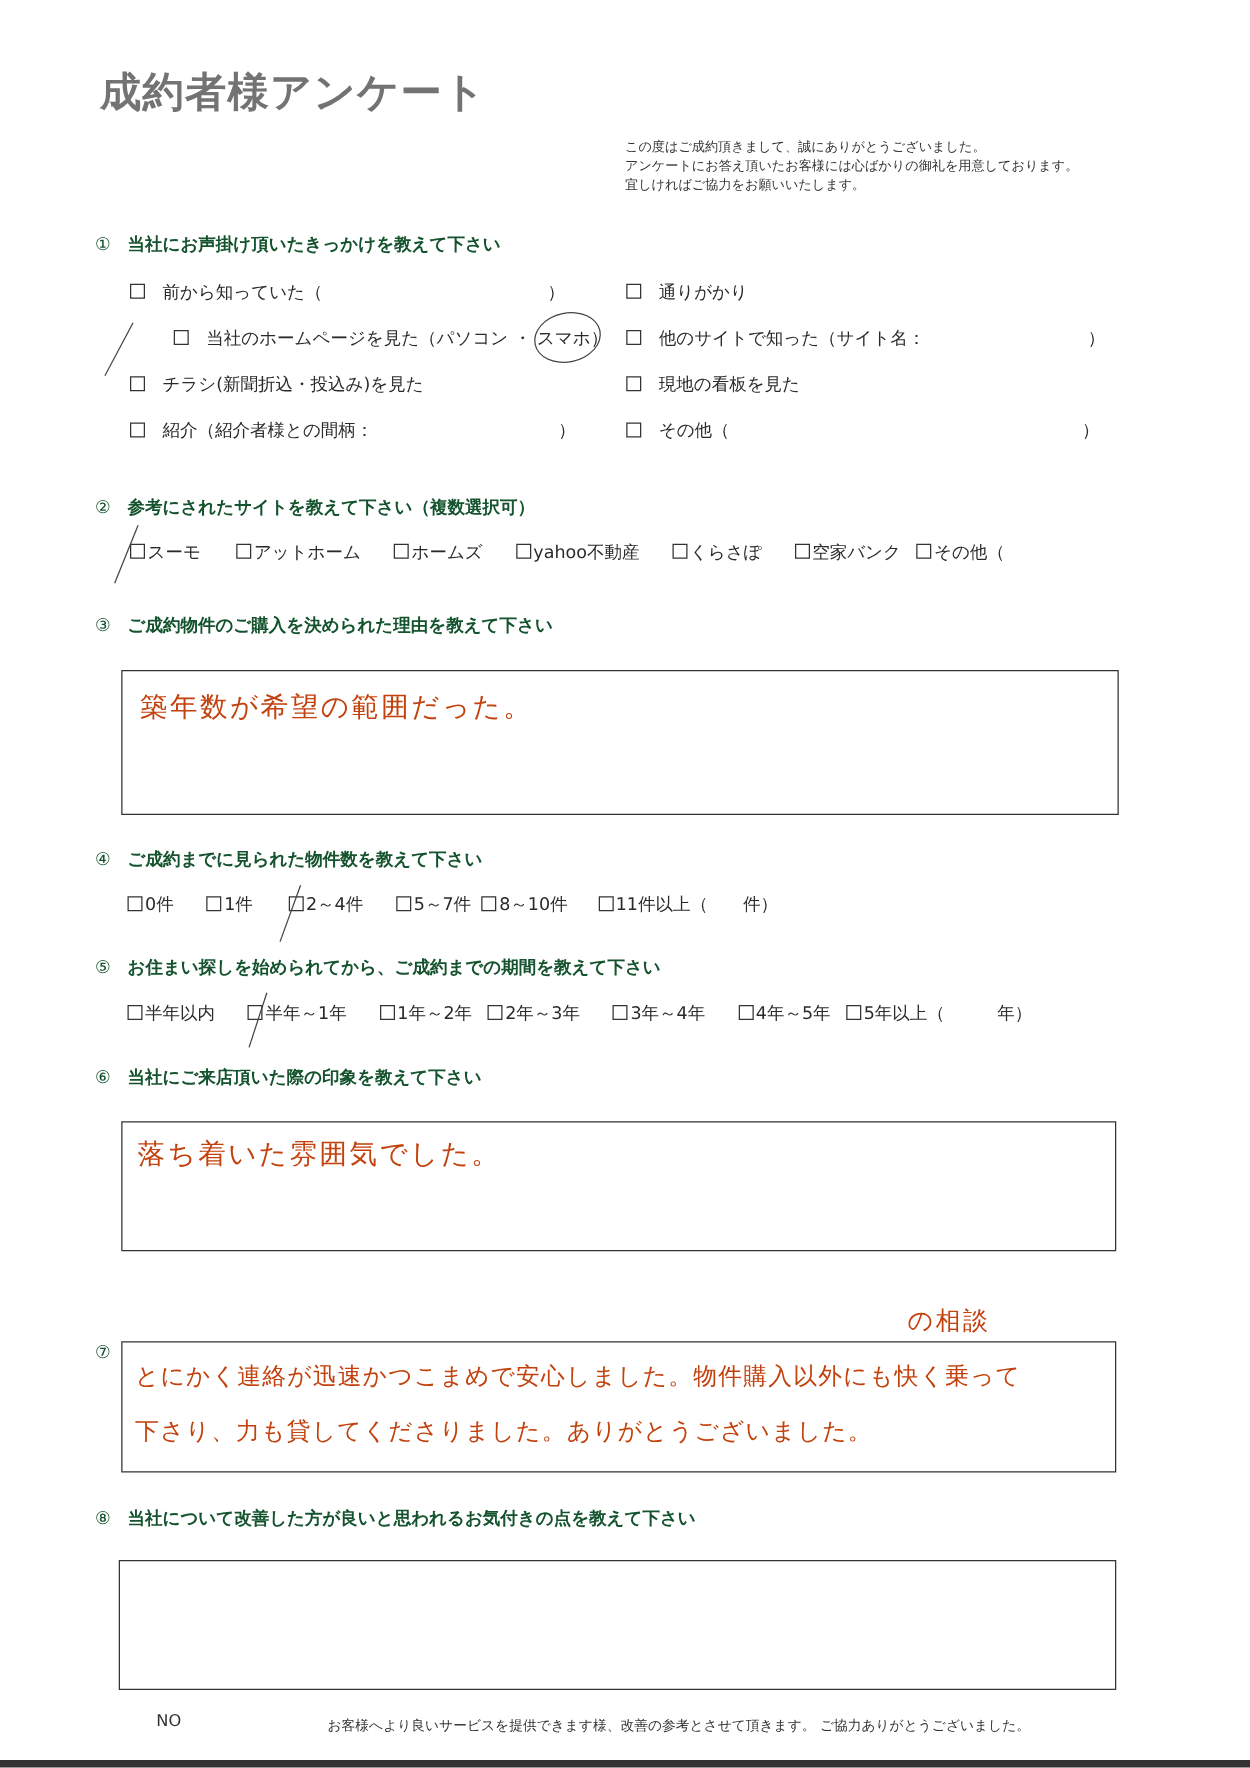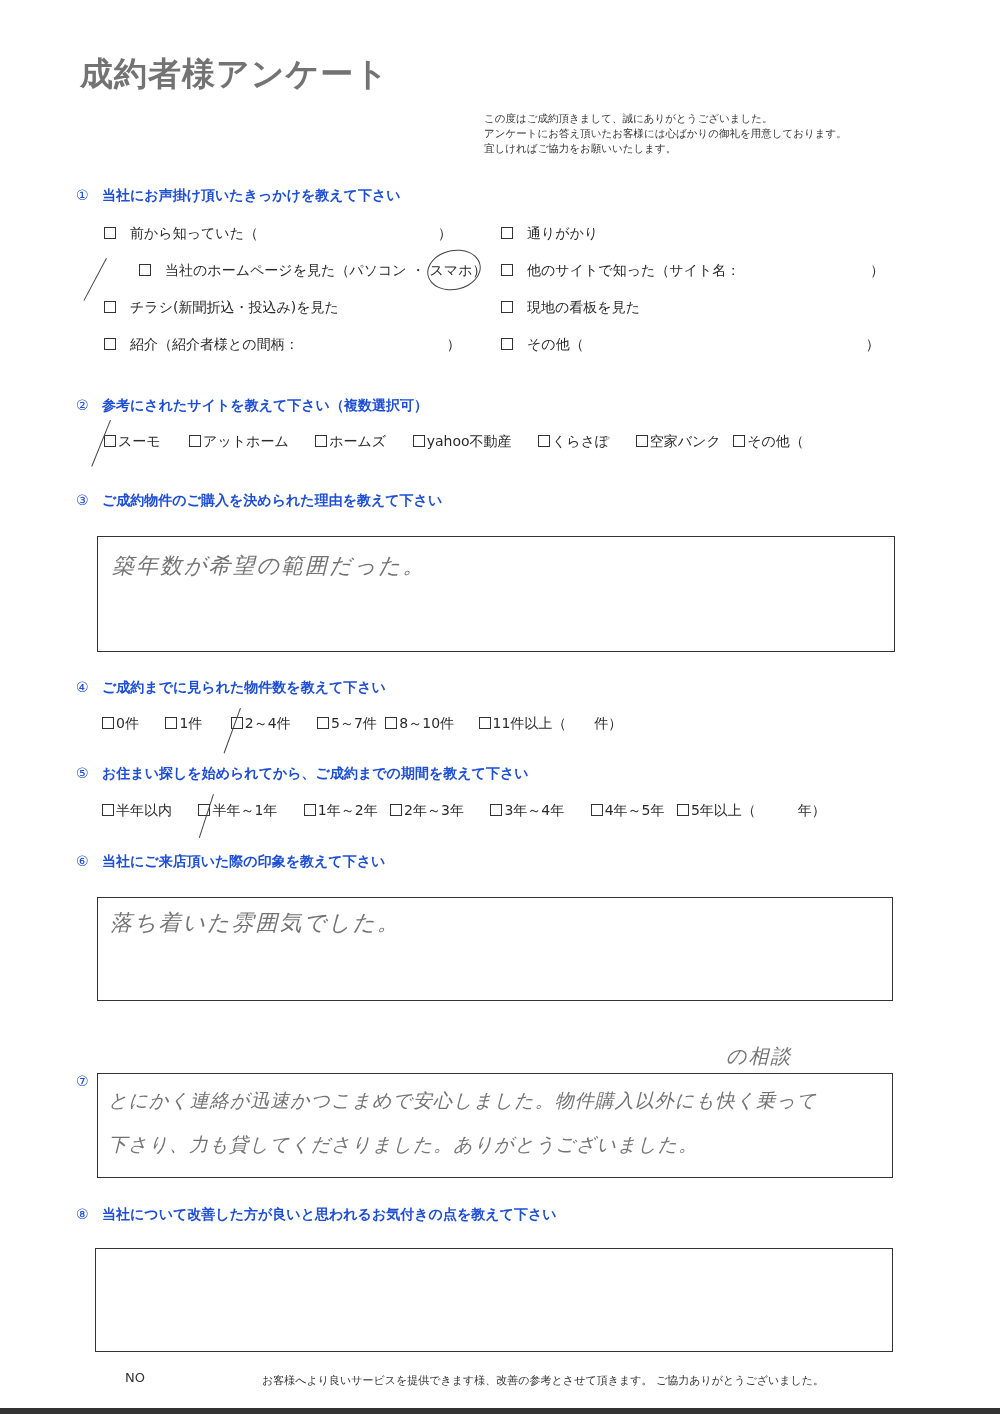--- a/index.html
+++ b/index.html
@@ -2,28 +2,28 @@
 <html><head>
 <meta charset="utf-8">
 <style>
   html, body { margin: 0; padding: 0; }
   body {
     width: 1000px; height: 1414px; background: #ffffff; position: relative; overflow: hidden;
     font-family: "DejaVu Sans", sans-serif; color: #2a2a2a;
   }
   .abs { position: absolute; }
   .title { left: 80px; top: 52px; font-size: 33px; font-weight: bold; letter-spacing: 1px; color: #737373; }
-  .intro { left: 484px; top: 111px; font-size: 10.5px; line-height: 15px; color: #333; }
-  .q { font-size: 14px; font-weight: bold; color: #1d4ed8; white-space: nowrap; }
+  .intro { left: 500px; top: 111px; font-size: 10.5px; line-height: 15px; color: #333; }
+  .q { font-size: 14px; font-weight: bold; color: #14532d; white-space: nowrap; }
   .q .num { display: inline-block; width: 26px; font-weight: normal; }
   .opt { font-size: 14px; white-space: nowrap; color: #2a2a2a; }
   .cb { display: inline-block; width: 10px; height: 10px; border: 1.3px solid #333; vertical-align: -1px; margin-right: 2px; position: relative; }
   .cb-gap { margin-right: 14px; }
   .box { border: 1.6px solid #333; background: #fff; }
-  .hand { font-family: "DejaVu Serif", serif; color: #737373; font-size: 22px; letter-spacing: 2px; font-style: italic; white-space: nowrap; }
+  .hand { font-family: "DejaVu Serif", serif; color: #c2410c; font-size: 22px; letter-spacing: 2px; white-space: nowrap; }
   .mark { position: absolute; border-left: 1.3px solid #444; transform-origin: top left; }
   .circle { position: absolute; border: 1.3px solid #444; border-radius: 50%; }
   .footer { font-size: 11px; color: #333; }
   .bottom-bar { left: 0; top: 1408px; width: 1000px; height: 6px; background: #333; }
 </style>
 </head>
 <body>
 
 <div class="abs title">成約者様アンケート</div>
 <div class="abs intro">

